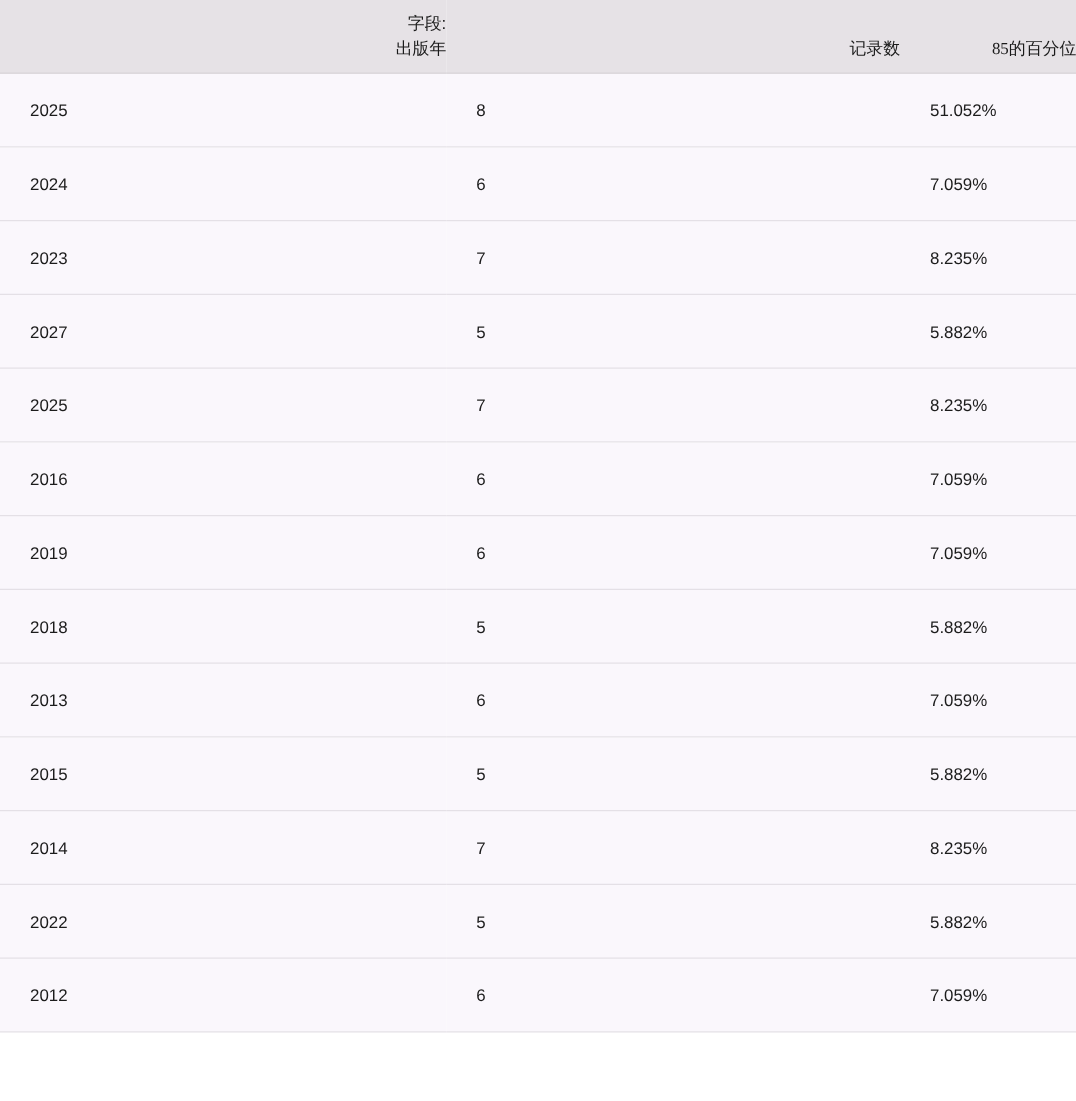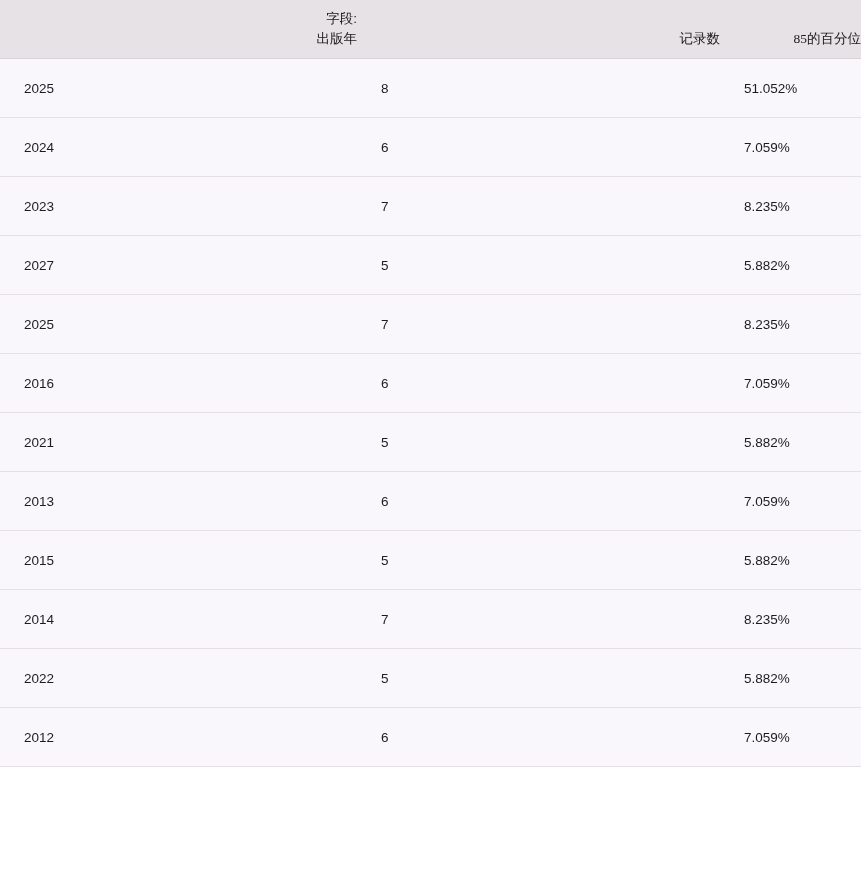--- a/index.html
+++ b/index.html
@@ -120,21 +120,26 @@
         <td>2025</td>
         <td>7</td>
         <td>8.235%</td>
       </tr>
       <tr>
         <td>2016</td>
         <td>6</td>
         <td>7.059%</td>
       </tr>
       <tr>
-        <td>2021</td>
+        <td>2019</td>
+        <td>6</td>
+        <td>7.059%</td>
+      </tr>
+      <tr>
+        <td>2018</td>
         <td>5</td>
         <td>5.882%</td>
       </tr>
       <tr>
         <td>2013</td>
         <td>6</td>
         <td>7.059%</td>
       </tr>
       <tr>
         <td>2015</td>

